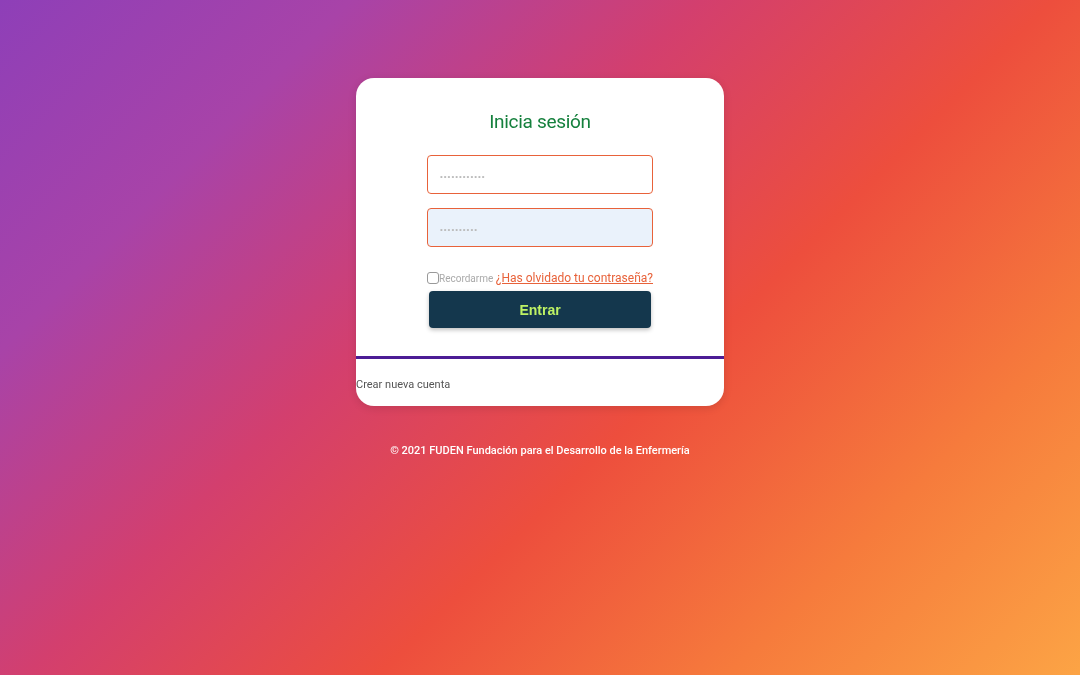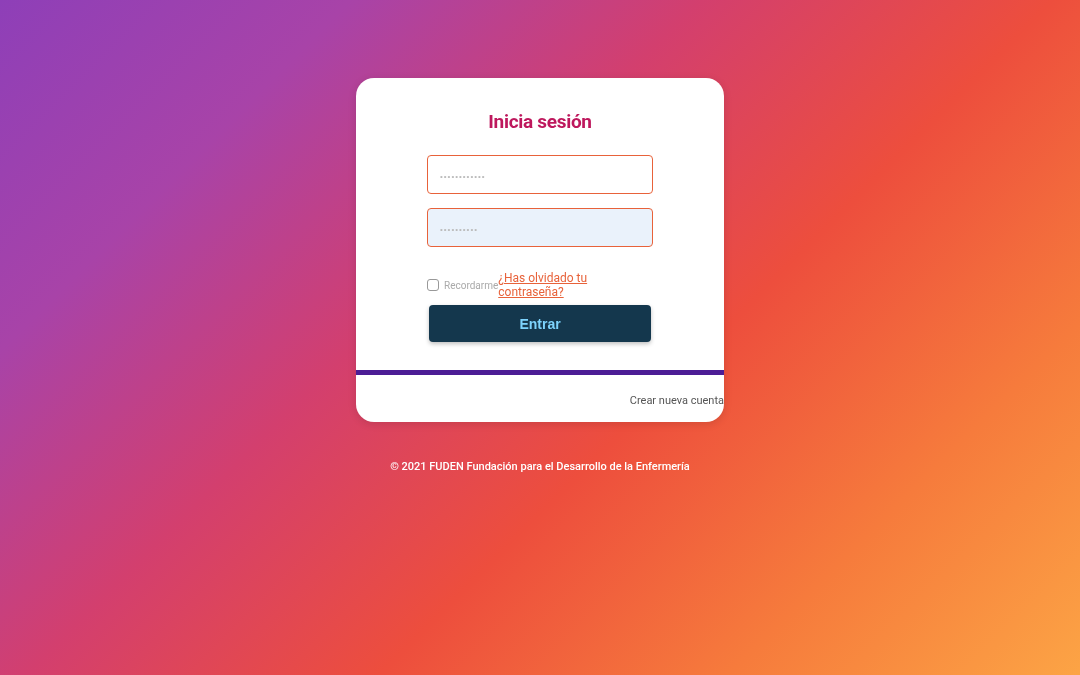--- a/index.html
+++ b/index.html
@@ -28,23 +28,23 @@
     }
     
     .card-body {
       padding: 32px 36px 20px 36px;
       display: flex;
       flex-direction: column;
       align-items: center;
     }
     
     .login-title {
-      color: #be185d;
+      color: #15803d;
       font-size: 19px;
-      font-weight: 700;
+      font-weight: 400;
       margin-bottom: 22px;
       letter-spacing: -0.3px;
     }
     
     .input-field {
       width: 226px;
       height: 39px;
       border: 1px solid #e8623a;
       border-radius: 4px;
       padding: 0 12px;
@@ -70,21 +70,20 @@
       display: flex;
       justify-content: space-between;
       align-items: center;
       margin-top: 10px;
       margin-bottom: 6px;
     }
     
     .remember-wrap {
       display: flex;
       align-items: center;
-      gap: 5px;
     }
     
     .remember-checkbox {
       width: 12px;
       height: 12px;
       border: 1px solid #999;
       border-radius: 3px;
       background: #fff;
       cursor: pointer;
     }
@@ -98,34 +97,34 @@
       font-size: 12px;
       color: #e8623a;
       text-decoration: underline;
       cursor: pointer;
     }
     
     .login-button {
       width: 222px;
       height: 37px;
       background: #14374d;
-      color: #7dd3fc;
+      color: #bef264;
       border: none;
       border-radius: 4px;
       font-size: 14px;
       font-weight: 600;
       cursor: pointer;
       box-shadow: 0 2px 4px rgba(0,0,0,0.25);
       margin-bottom: 8px;
     }
     
     .card-footer {
-      border-top: 5px solid #4c1d95;
+      border-top: 3px solid #4c1d95;
       padding: 14px 0;
-      text-align: right;
+      text-align: left;
     }
     
     .create-account-link {
       font-size: 11px;
       color: #555;
       cursor: pointer;
     }
     
     .copyright {
       margin-top: 38px;

